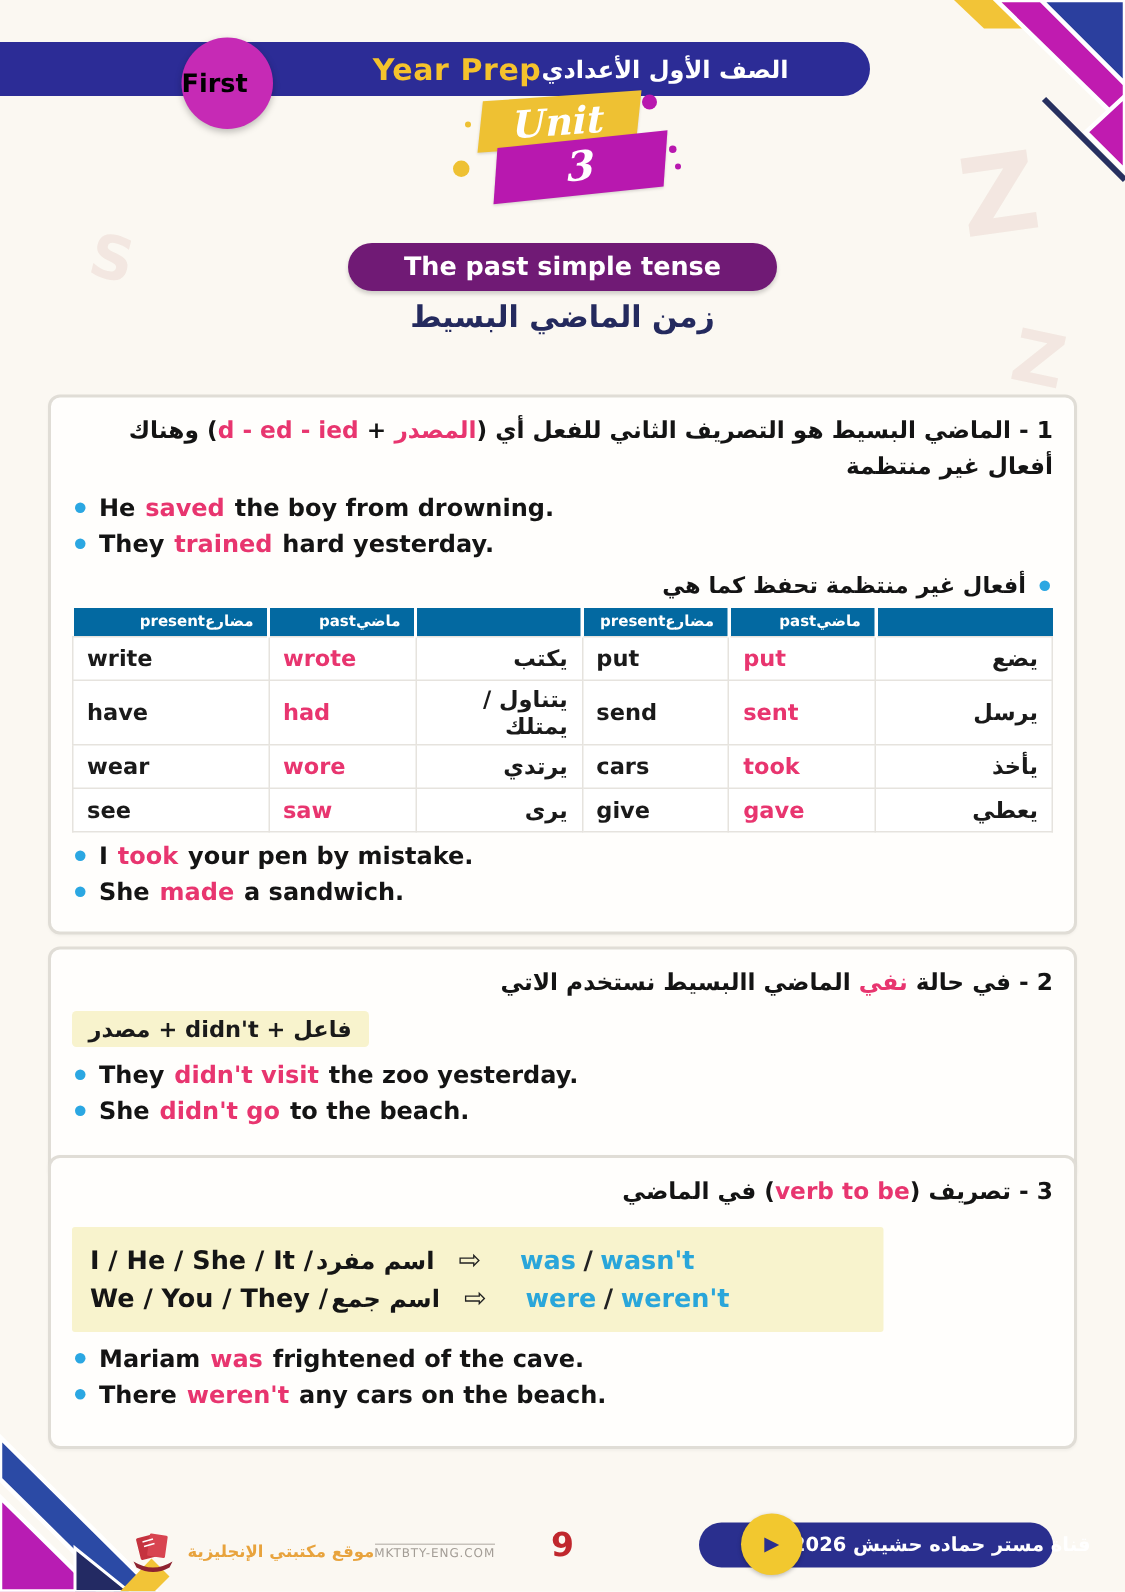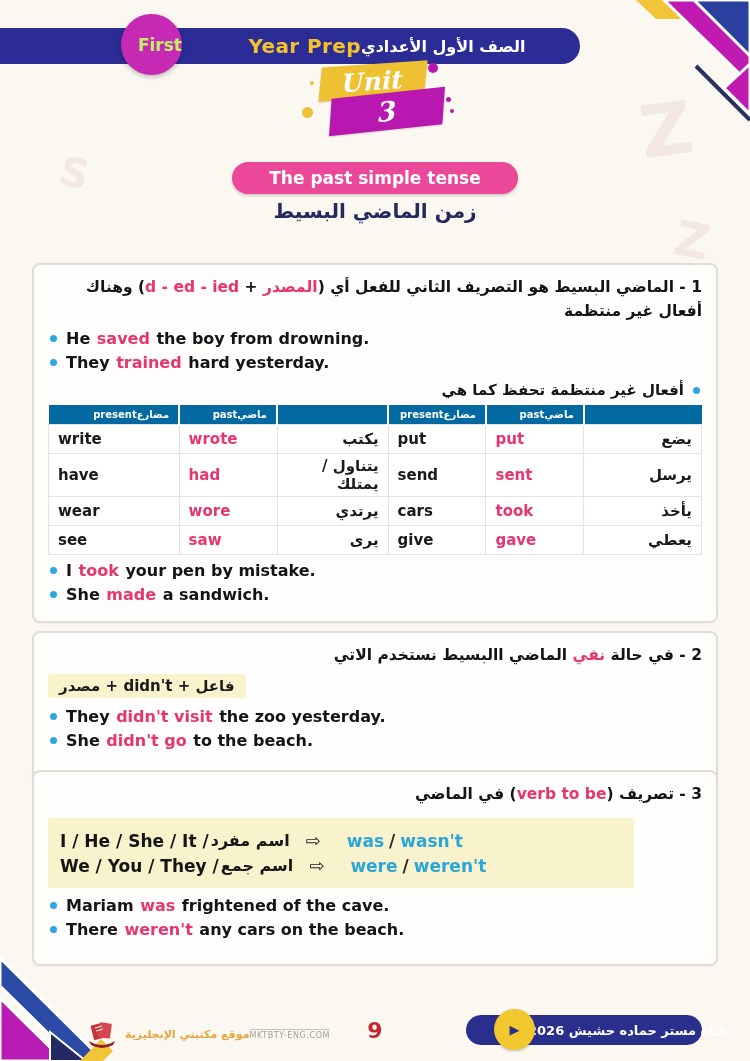--- a/index.html
+++ b/index.html
@@ -12,41 +12,41 @@
   
   .corner-tr{position:absolute;top:0;right:0}
   .corner-bl{position:absolute;bottom:0;left:0}
 
   
   .topbar{position:absolute;top:28px;left:0;width:580px;height:36px;background:#2c2c96;
     border-radius:0 18px 18px 0;display:flex;align-items:center;justify-content:center;
     padding:0 18px 0 212px;box-sizing:border-box}
   .yearprep{color:#f5c22c;font-weight:bold;font-size:20px;letter-spacing:.4px}
   .grade{color:#ffffff;font-size:16px;font-weight:bold}
-  .first-circle{position:absolute;top:14px;left:121px;width:61px;height:61px;background:#c62ab5;
-    border-radius:50%;display:flex;align-items:center;justify-content:flex-end;color:#bef264;
+  .first-circle{position:absolute;top:25px;left:121px;width:61px;height:61px;background:#c62ab5;
+    border-radius:50%;display:flex;align-items:center;justify-content:flex-start;color:#000000;
     font-weight:bold;font-size:17px;box-shadow:0 2px 5px rgba(0,0,0,.25)}
 
   
   .unit-badge{position:absolute;top:63px;left:300px;width:156px;height:74px}
   .unit-yellow{position:absolute;left:20px;top:1px;width:106px;height:34px;background:#eec133;
     transform:rotate(-4deg) skewX(-10deg);display:flex;align-items:center;justify-content:center;
     box-shadow:0 1px 2px rgba(0,0,0,.15)}
   .unit-yellow span{color:#fff;font-family:"DejaVu Serif","Liberation Serif",serif;
     font-style:italic;font-weight:bold;font-size:25px;transform:skewX(6deg)}
   .unit-magenta{position:absolute;left:30px;top:30px;width:114px;height:37px;background:#b818af;
     transform:rotate(-6deg) skewX(-10deg);display:flex;align-items:center;justify-content:center;
     box-shadow:0 1px 2px rgba(0,0,0,.15)}
   .unit-magenta span{color:#fff;font-family:"DejaVu Serif","Liberation Serif",serif;
     font-style:italic;font-weight:bold;font-size:27px;transform:skewX(6deg)}
   .bdot{position:absolute;border-radius:50%}
 
   
   .lesson-pill{position:absolute;top:162px;left:50%;transform:translateX(-50%);width:286px;height:32px;
-    background:#ec4899;border-radius:16px;color:#fff;font-weight:bold;font-size:17px;
+    background:#701a75;border-radius:16px;color:#fff;font-weight:bold;font-size:17px;
     text-align:center;line-height:32px;box-shadow:0 2px 3px rgba(0,0,0,.18)}
   .lesson-ar{position:absolute;top:199px;width:100%;text-align:center;color:#242a5e;
     font-size:20px;font-weight:bold}
 
   
   .sec{position:absolute;left:32px;width:686px;background:#fffefc;border:2px solid #e0ddd6;
     border-radius:8px;box-sizing:border-box;padding:8px 14px;box-shadow:0 1px 2px rgba(0,0,0,.04)}
   #sec1{top:263px;height:360px}
   #sec2{top:631px;height:156px}
   #sec3{top:770px;height:196px}
@@ -70,21 +70,21 @@
   .vt th:last-child{border-right:none}
   .vt th .har{margin-right:3px;font-weight:bold}
   .vt td{border:1.5px solid #e6e3de;padding:3px 9px;font-size:15px;font-weight:bold;
     color:#1a1a1a;background:#fff;height:22px}
   .vt td.past-cell{color:#e8356f}
   .vt td.ar-cell{text-align:right}
 
   .chip{display:inline-block;direction:rtl;background:#f8f3cd;padding:3px 11px;border-radius:3px;
     font-weight:bold;font-size:15px;color:#1a1a1a;margin:7px 0 3px}
 
-  .vbwrap{background:#f8f3cd;width:586px;padding:8px 12px;margin:12px 0 8px;border-radius:2px;box-sizing:border-box}
+  .vbwrap{background:#f8f3cd;width:541px;padding:8px 12px;margin:12px 0 8px;border-radius:2px;box-sizing:border-box}
   .vrow{display:flex;align-items:center;font-weight:bold;font-size:17px;color:#151515;margin:4px 0}
   .subjar{margin:0 2px;font-size:16px}
   .arrow{margin:0 26px 0 14px;font-size:18px;color:#222;font-weight:normal}
   .cy{color:#2aa6da}
   .sep{color:#222;margin:0 5px}
 
   
   .logo{position:absolute;left:86px;bottom:13px;display:flex;align-items:center;gap:7px}
   .logo-texts{display:flex;flex-direction:row;align-items:flex-start}
   .logo-ar{color:#e8a33d;font-size:11px;font-weight:bold;direction:rtl}

